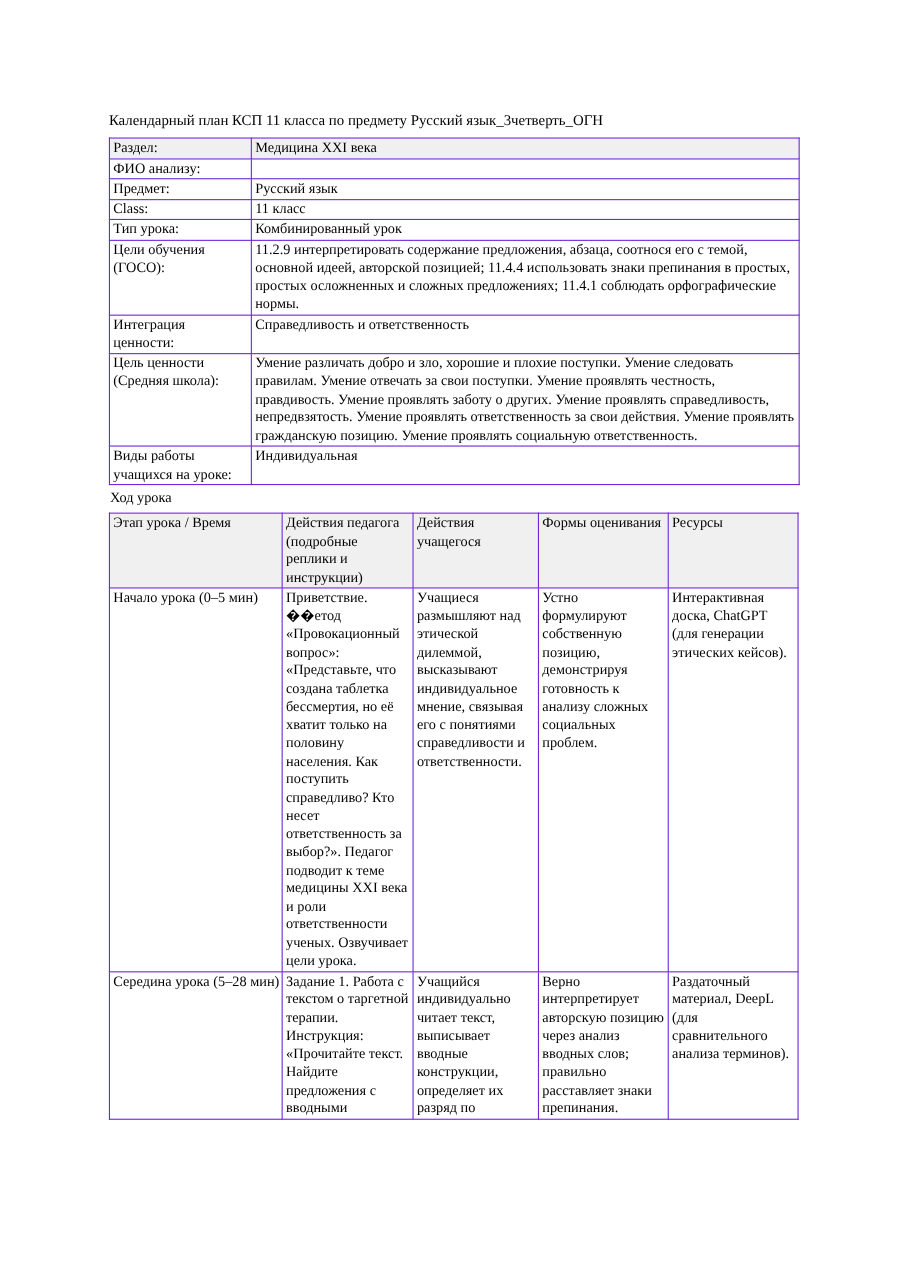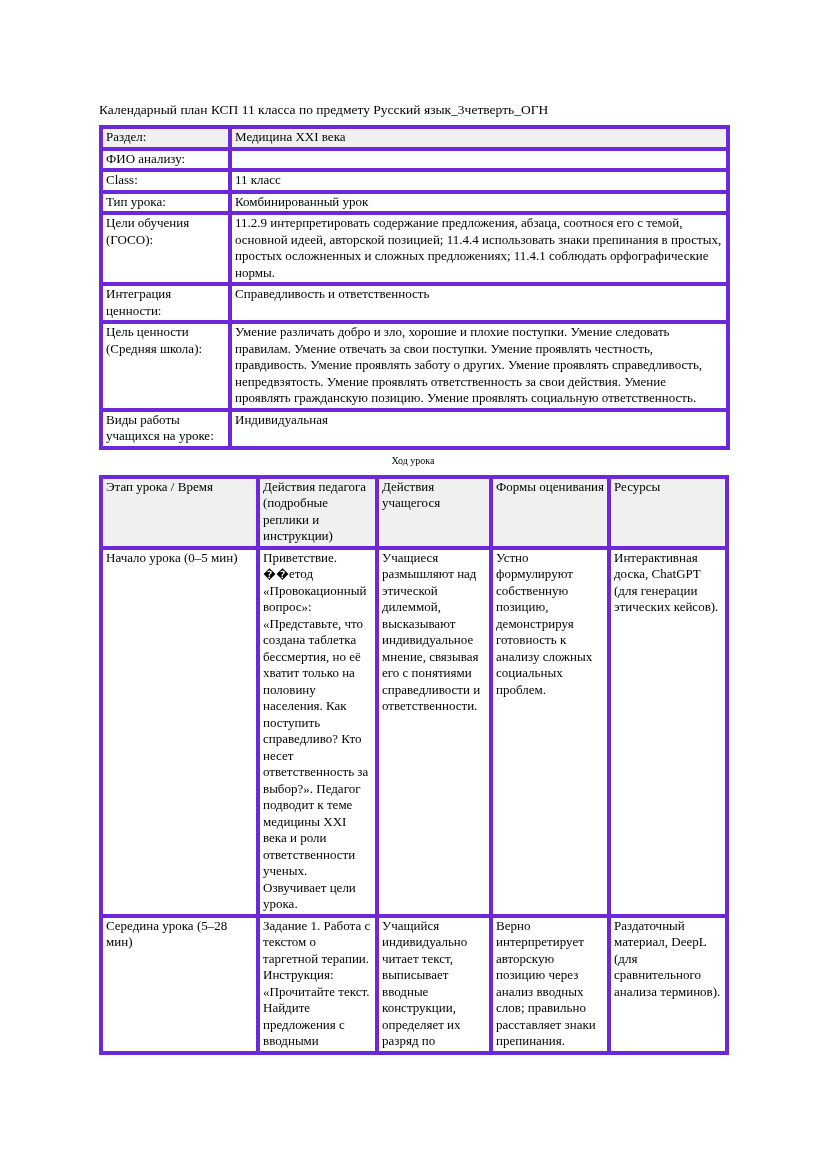--- a/index.html
+++ b/index.html
@@ -28,41 +28,40 @@
     white-space: nowrap;
   }
   table {
     border-collapse: collapse;
     table-layout: fixed;
     width: 627px;
     font-size: 13px;
     line-height: 16.5px;
   }
   td {
-    border: 4px solid #6d28d9;
+    border: 1px solid #6d28d9;
     padding: 0 2px 1px 3px;
     vertical-align: top;
     overflow: hidden;
     word-wrap: break-word;
   }
   tr.shaded td {
     background: #f0f0f0;
   }
   .info-table .c-label { width: 129px; }
   .info-table .c-value { width: 498px; }
   .lesson-table .c1 { width: 157px; }
   .lesson-table .c2 { width: 119px; }
   .lesson-table .c3 { width: 114px; }
   .lesson-table .c4 { width: 118px; }
   .lesson-table .c5 { width: 118px; }
   .section-heading {
-    font-size: 10px;
+    font-size: 13px;
     line-height: 16px;
     margin: 3px 0 6px 1px;
-    text-align: center;
   }
 </style>
 </head>
 <body>
 
 <div class="doc">
 
   <div class="doc-title">Календарный план КСП 11 класса по предмету Русский язык_3четверть_ОГН</div>
 
   <table class="info-table">
@@ -71,20 +70,24 @@
         <col class="c-value">
       </colgroup>
     <tbody>
       <tr class="shaded">
         <td>Раздел:</td>
         <td>Медицина XXI века</td>
       </tr>
       <tr>
         <td>ФИО анализу:</td>
         <td></td>
+      </tr>
+      <tr>
+        <td>Предмет:</td>
+        <td>Русский язык</td>
       </tr>
       <tr>
         <td>Class:</td>
         <td>11 класс</td>
       </tr>
       <tr>
         <td>Тип урока:</td>
         <td>Комбинированный урок</td>
       </tr>
       <tr>

